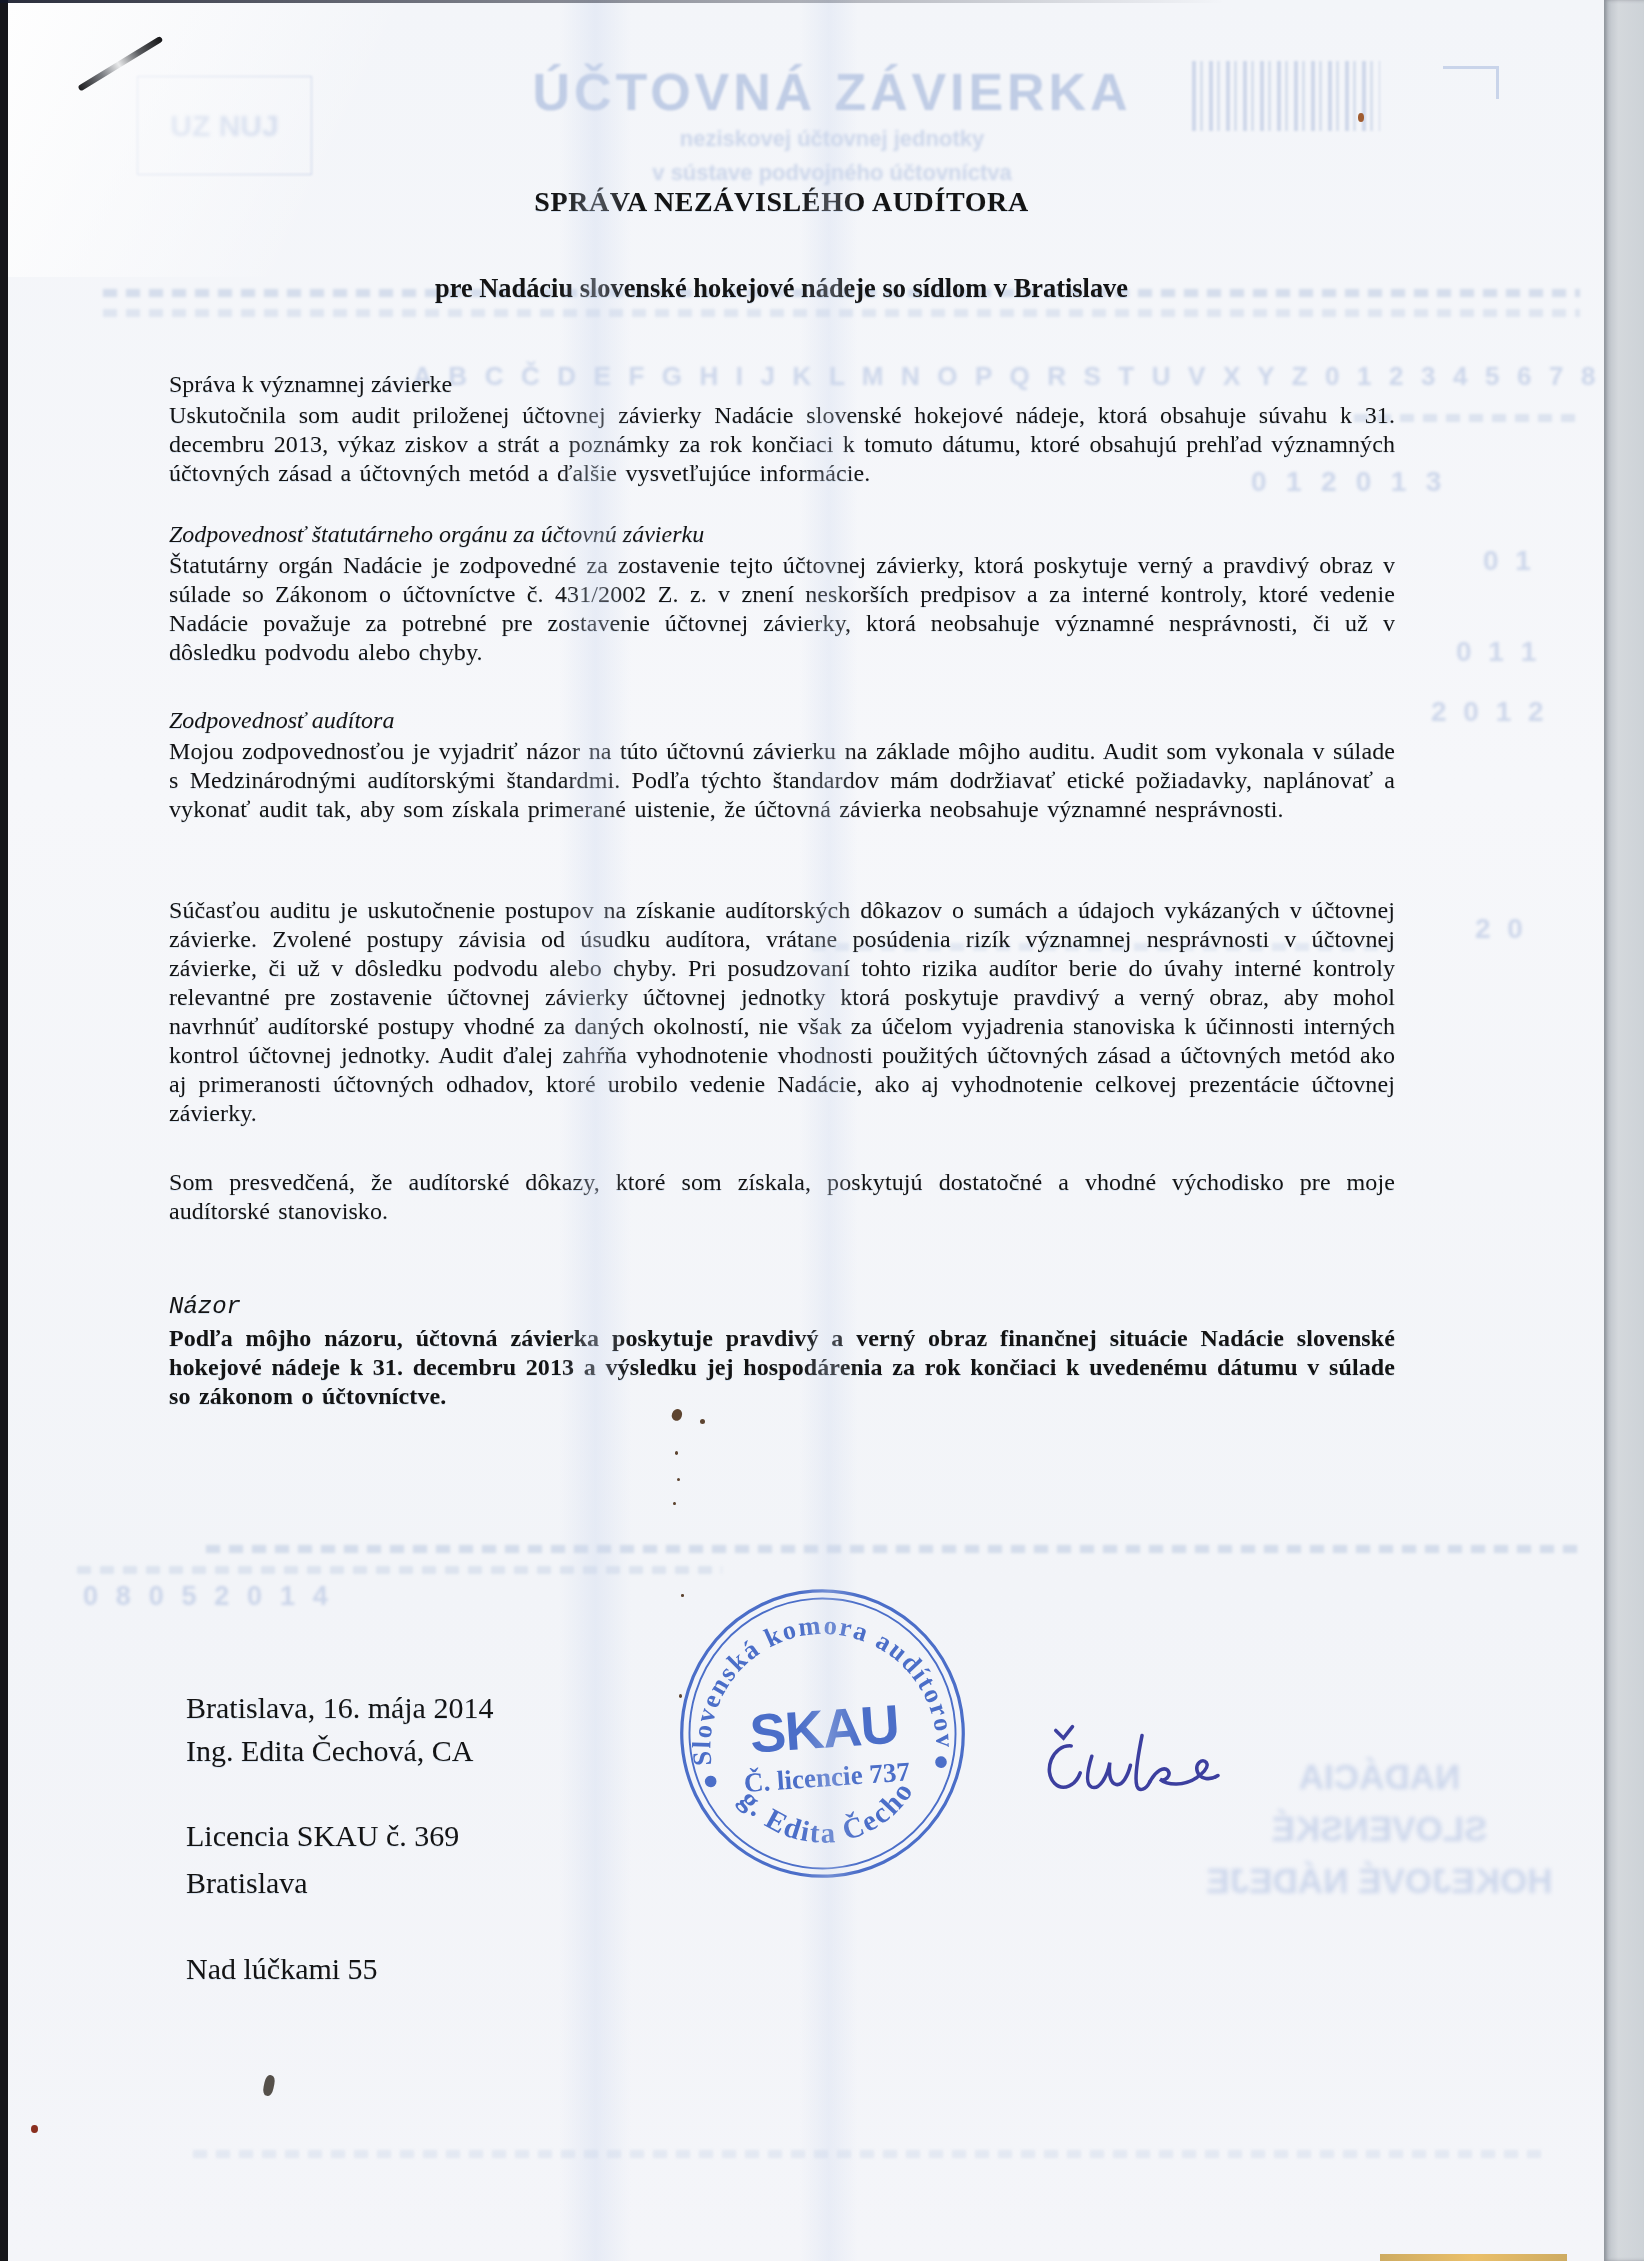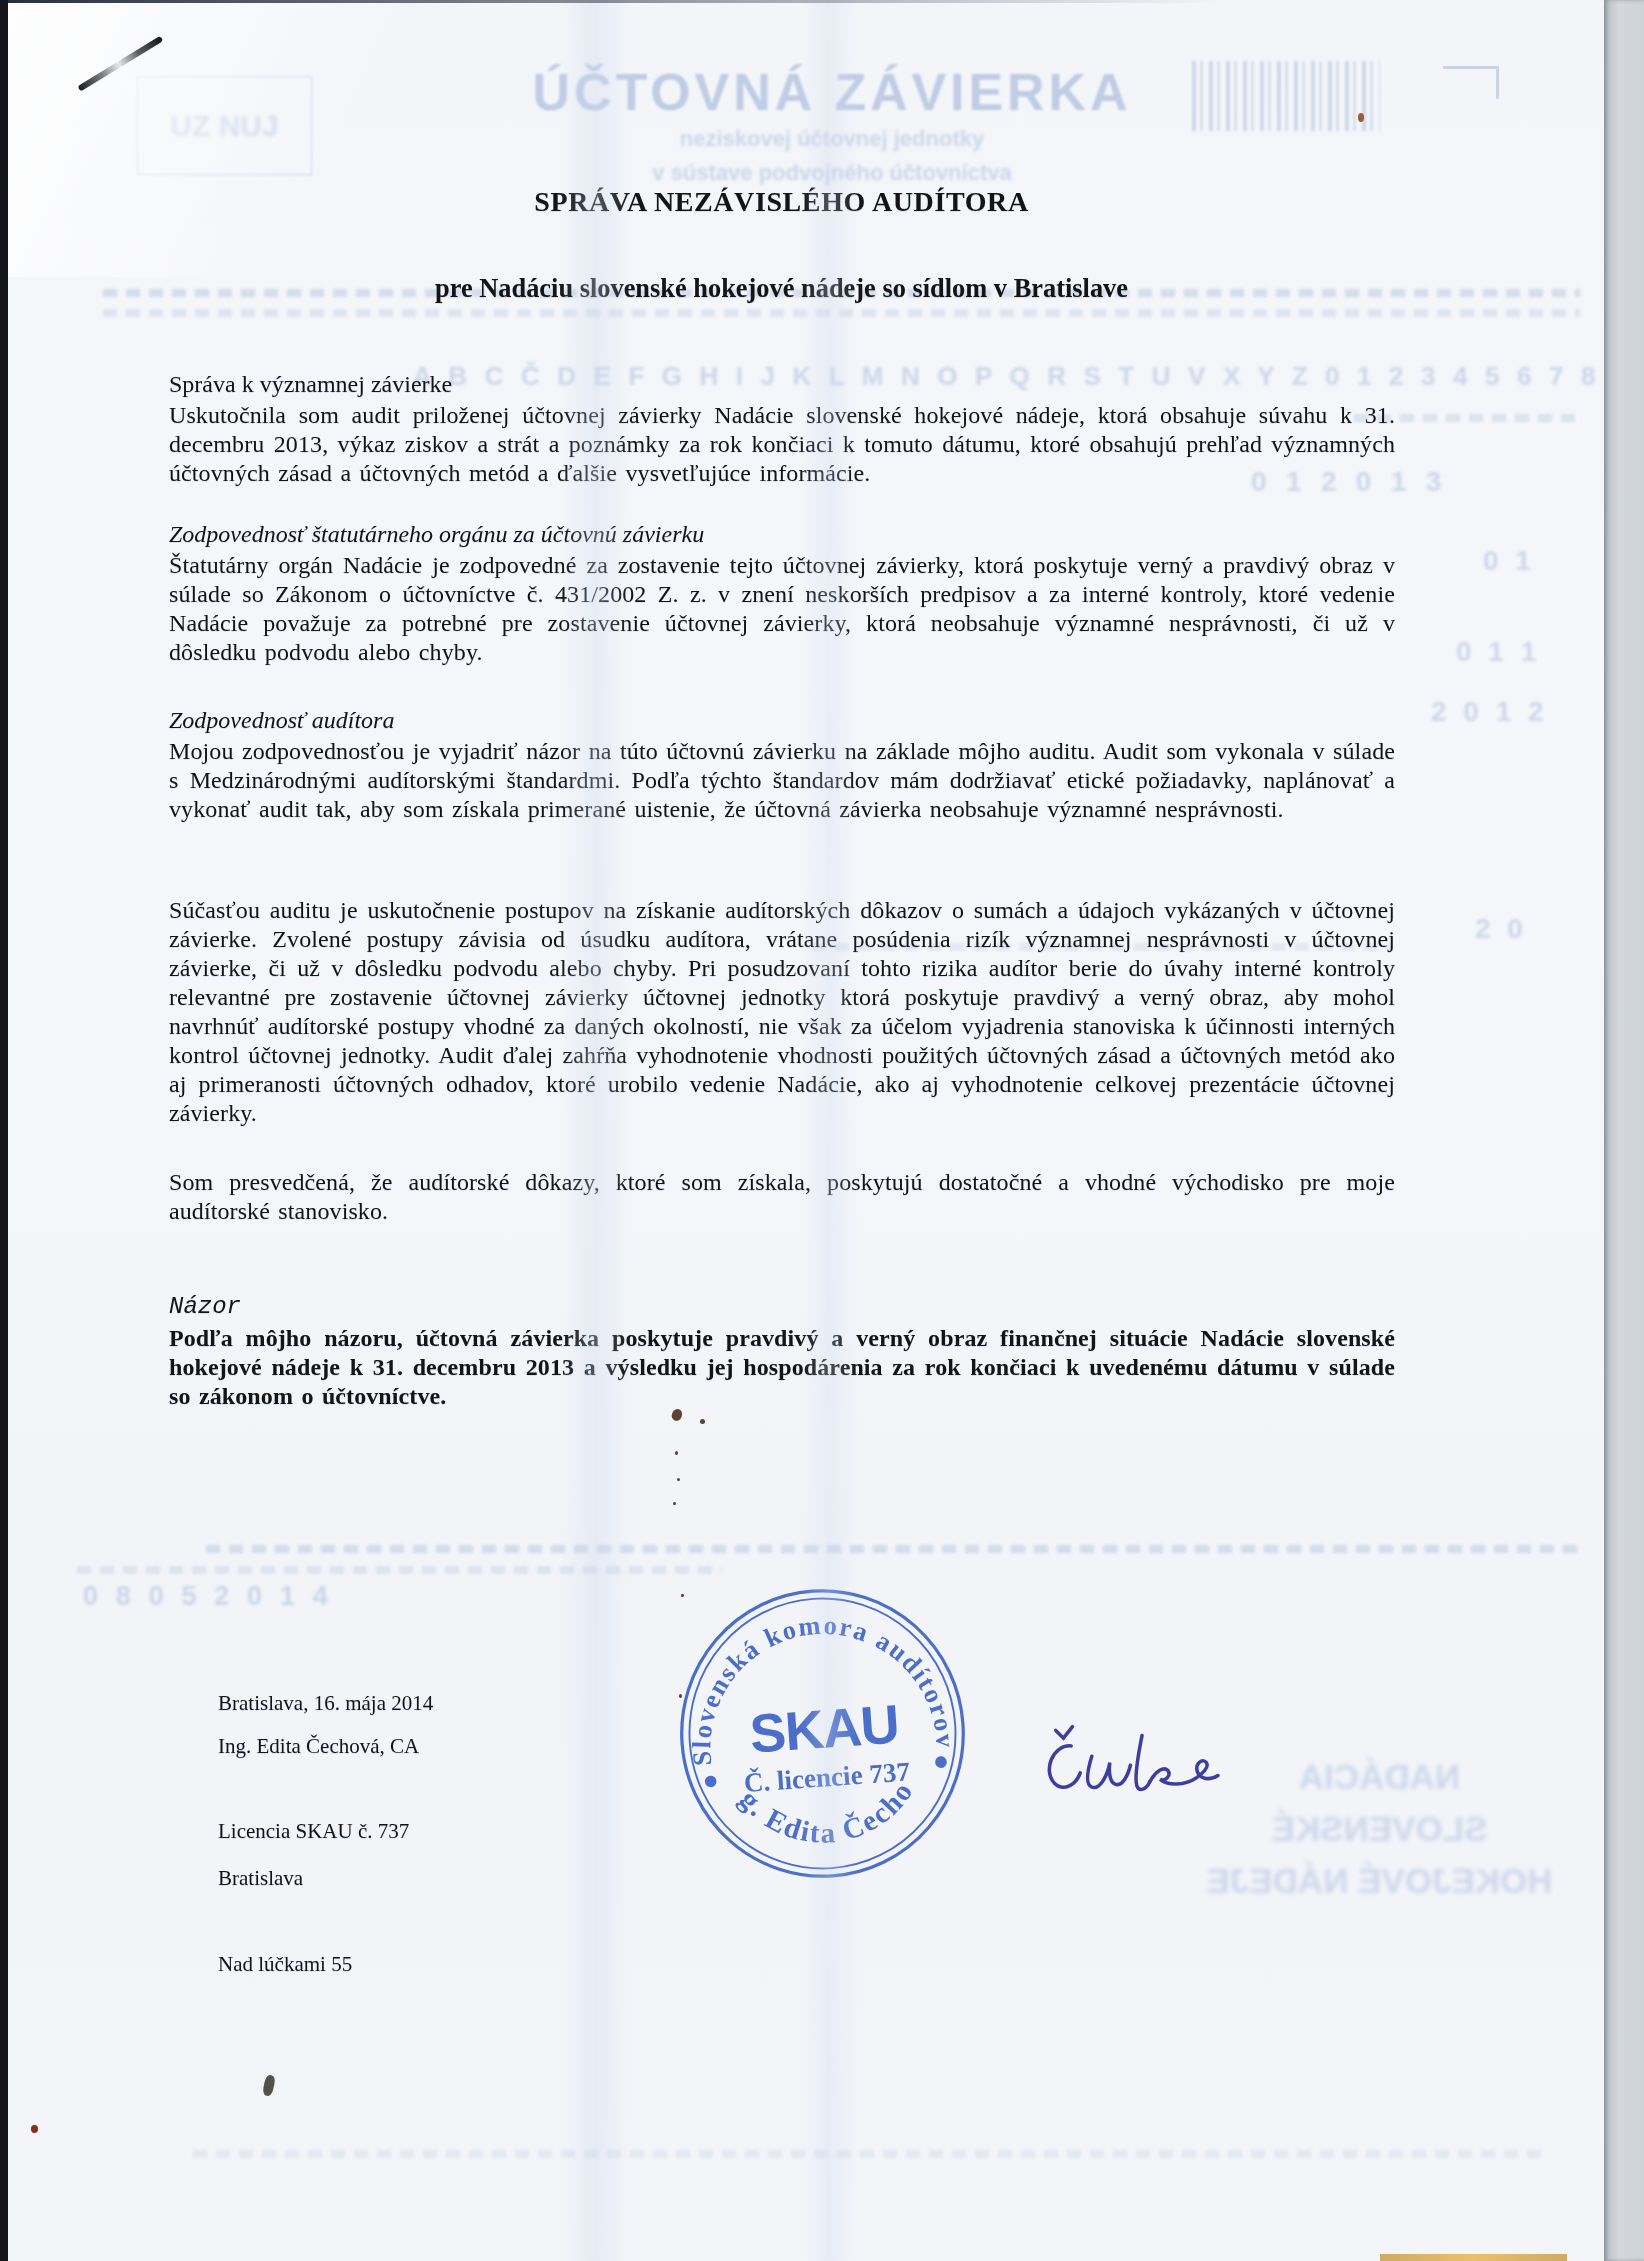--- a/index.html
+++ b/index.html
@@ -39,22 +39,22 @@
   
   .center-block{position:absolute;left:169px;width:1225px;text-align:center;font-weight:bold;
     text-shadow:0 1.3px 0.6px rgba(120,165,215,.25);}
   .doc-text{position:absolute;left:169px;width:1226px;font-size:24px;line-height:29px;
     text-align:justify;letter-spacing:0.1px;word-spacing:2.3px;
     text-shadow:0 1.3px 0.6px rgba(120,165,215,.22);}
   .hd{position:absolute;left:169px;font-size:24px;white-space:nowrap;
     text-shadow:0 1.3px 0.6px rgba(120,165,215,.22);}
   .it{font-style:italic;}
   .bold{font-weight:bold;}
-  .footer-line{position:absolute;left:186px;font-size:21px;white-space:nowrap;
-    text-shadow:0 1.3px 0.6px rgba(120,165,215,.22);margin-left:32px;}
+  .footer-line{position:absolute;left:186px;font-size:30px;white-space:nowrap;
+    text-shadow:0 1.3px 0.6px rgba(120,165,215,.22);}
   
   .stamp{position:absolute;left:674px;top:1585px;transform:rotate(-4deg);opacity:.92;}
   .signature{position:absolute;left:1030px;top:1716px;}
   .ink{position:absolute;border-radius:50%;background:#5d4430;}
 </style>
 </head>
 <body>
 
 <div class="page">
 
@@ -99,21 +99,21 @@
 
   <div class="doc-text" style="top:896px;">Súčasťou auditu je uskutočnenie postupov na získanie audítorských dôkazov o sumách a údajoch vykázaných v účtovnej závierke. Zvolené postupy závisia od úsudku audítora, vrátane posúdenia rizík významnej nesprávnosti v účtovnej závierke, či už v dôsledku podvodu alebo chyby. Pri posudzovaní tohto rizika audítor berie do úvahy interné kontroly relevantné pre zostavenie účtovnej závierky účtovnej jednotky ktorá poskytuje pravdivý a verný obraz, aby mohol navrhnúť audítorské postupy vhodné za daných okolností, nie však za účelom vyjadrenia stanoviska k účinnosti interných kontrol účtovnej jednotky. Audit ďalej zahŕňa vyhodnotenie vhodnosti použitých účtovných zásad a účtovných metód ako aj primeranosti účtovných odhadov, ktoré urobilo vedenie Nadácie, ako aj vyhodnotenie celkovej prezentácie účtovnej závierky.</div>
 
   <div class="doc-text" style="top:1168px;">Som presvedčená, že audítorské dôkazy, ktoré som získala, poskytujú dostatočné a vhodné východisko pre moje audítorské stanovisko.</div>
 
   <div class="hd it" style="top:1293px;font-family:Liberation Mono, monospace;">Názor</div>
   <div class="doc-text bold" style="top:1324px;">Podľa môjho názoru, účtovná závierka poskytuje pravdivý a verný obraz finančnej situácie Nadácie slovenské hokejové nádeje k 31. decembru 2013 a výsledku jej hospodárenia za rok končiaci k uvedenému dátumu v súlade so zákonom o účtovníctve.</div>
 
   <div class="footer-line" style="top:1691px;">Bratislava, 16. mája 2014</div>
   <div class="footer-line" style="top:1734px;">Ing. Edita Čechová, CA</div>
-  <div class="footer-line" style="top:1819px;">Licencia SKAU č. 737</div>
+  <div class="footer-line" style="top:1819px;">Licencia SKAU č. 369</div>
   <div class="footer-line" style="top:1866px;">Bratislava</div>
   <div class="footer-line" style="top:1952px;">Nad lúčkami 55</div>
 
   <svg class="stamp" width="297" height="297" viewBox="0 0 460 460">
     <defs>
       <path id="arcT" d="M 62,300 A 175,175 0 1 1 398,300" fill="none"></path>
       <path id="arcB" d="M 88,316 A 163,163 0 0 0 372,316" fill="none"></path>
     </defs>
     <ellipse cx="230" cy="230" rx="218" ry="221" fill="none" stroke="#3d63c5" stroke-width="5"></ellipse>
     <ellipse cx="230" cy="230" rx="206" ry="209" fill="none" stroke="#3d63c5" stroke-width="3"></ellipse>

